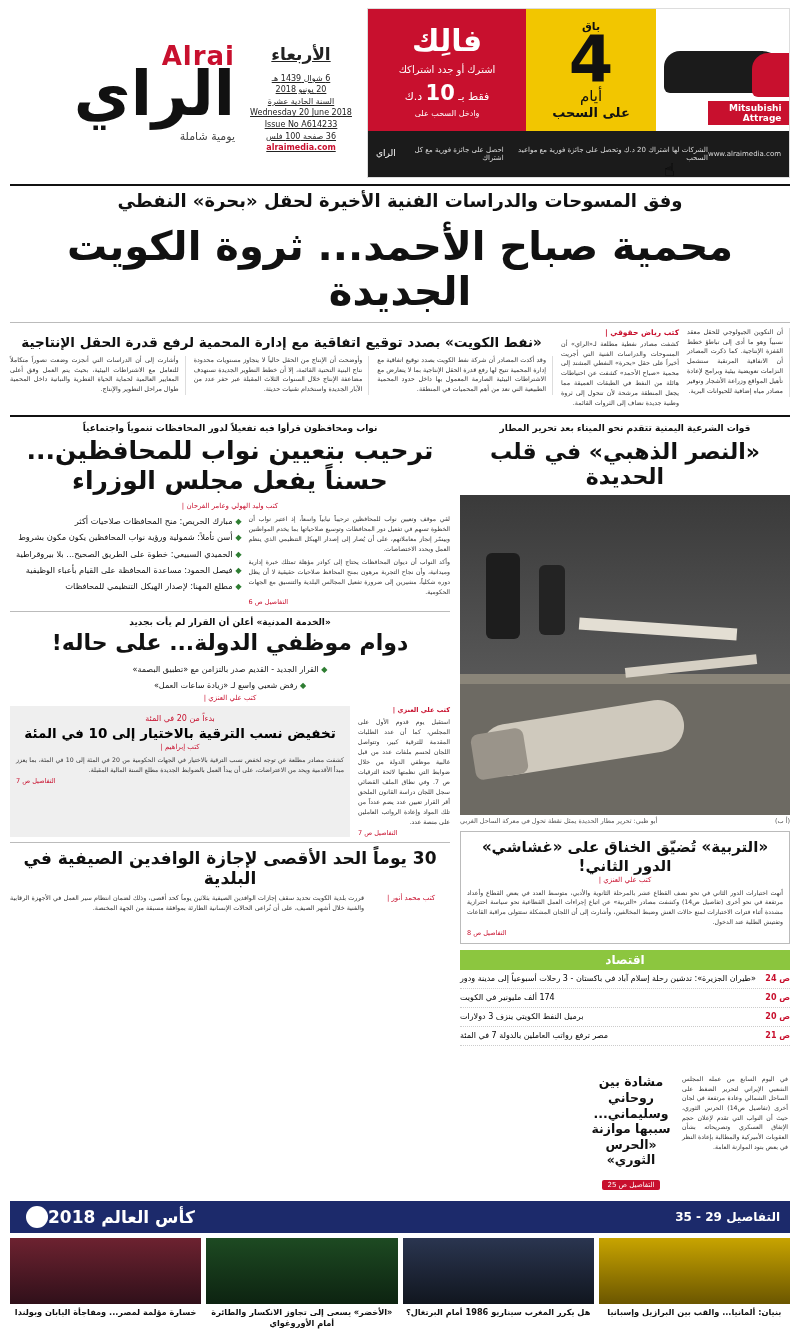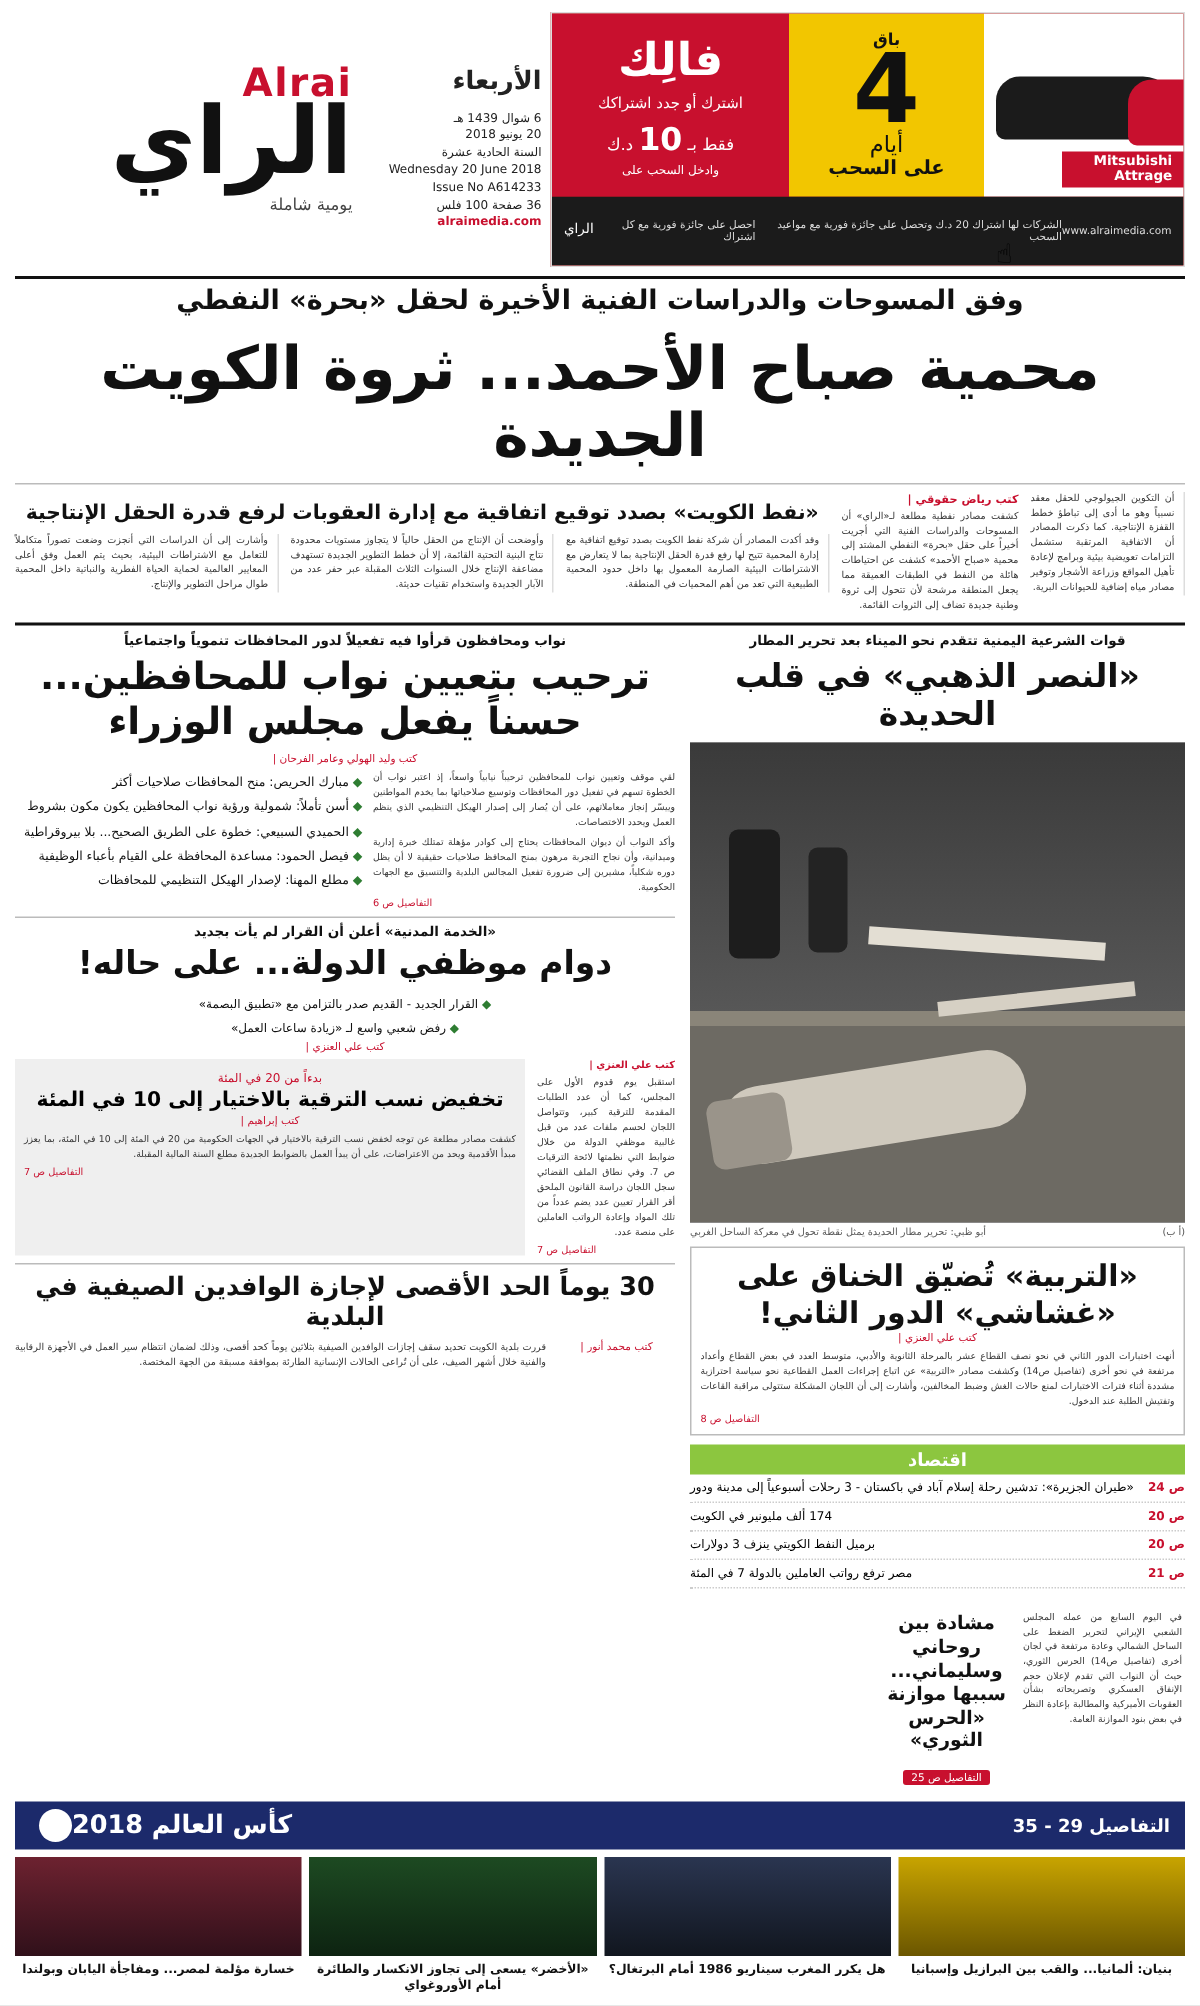--- a/index.html
+++ b/index.html
@@ -7,21 +7,21 @@
   .page{
     width:800px;height:1337px;margin:0 auto;background:#ffffff;position:relative;
     box-sizing:border-box;padding:8px 10px;overflow:hidden;
   }
   
   .masthead{display:flex;flex-direction:row-reverse;height:170px;gap:6px;}
   .logo-box{width:225px;display:flex;flex-direction:column;align-items:flex-start;justify-content:center;}
   .logo-alrai-en{font-size:26px;font-weight:bold;color:#c8102e;letter-spacing:1px;line-height:1;}
   .logo-ar{font-size:62px;font-weight:bold;color:#111;line-height:0.95;margin-top:-4px;}
   .logo-sub{font-size:11px;color:#444;letter-spacing:3px;margin-top:6px;}
-  .date-box{width:120px;font-size:8px;color:#222;line-height:1.45;padding-top:34px;}
+  .date-box{width:120px;text-align:center;font-size:8px;color:#222;line-height:1.45;padding-top:34px;text-decoration:underline;}
   .date-day{font-size:17px;font-weight:bold;margin-bottom:6px;}
   .date-site{color:#c8102e;font-weight:bold;}
   .promo{flex:1;background:#b91c1c;position:relative;overflow:hidden;border:1px solid #ddd;}
   .promo-top{height:122px;display:flex;flex-direction:row-reverse;}
   .promo-red{width:150px;background:#c8102e;color:#fff;display:flex;flex-direction:column;
              align-items:center;justify-content:center;text-align:center;padding:4px;}
   .promo-red .t1{font-size:30px;font-weight:bold;}
   .promo-red .t2{font-size:10px;margin-top:6px;}
   .promo-red .t3{font-size:11px;margin-top:6px;}
   .promo-red .t3 b{font-size:21px;}
@@ -72,21 +72,21 @@
   .ph-tube2{position:absolute;left:4%;bottom:12%;width:16%;height:46px;background:#9a948a;border-radius:8px;transform:rotate(-9deg);}
   .ph-wing{position:absolute;right:16%;top:40%;width:48%;height:12px;background:#e3ded3;transform:rotate(4deg);}
   .ph-wing2{position:absolute;right:10%;top:52%;width:40%;height:10px;background:#d6d0c4;transform:rotate(-6deg);}
   .ph-table{position:absolute;left:0;right:0;top:56%;height:10px;background:#8a8579;}
   .ph-person{position:absolute;left:8%;top:18%;width:34px;height:86px;background:#1d1d1d;border-radius:6px;}
   .ph-person2{position:absolute;left:24%;top:22%;width:26px;height:70px;background:#232323;border-radius:6px;}
   
   .white-head{font-size:22px;font-weight:bold;text-align:center;color:#111;margin:6px 0;}
   
   .boxed{border:1px solid #bbb;padding:6px;}
-  .boxed-head{font-size:20px;font-weight:bold;text-align:center;color:#111;line-height:1.25;}
+  .boxed-head{font-size:15px;font-weight:bold;text-align:center;color:#111;line-height:1.25;}
   .green-bar{background:#8cc63f;color:#fff;font-size:12px;font-weight:bold;text-align:center;padding:3px 0;}
   .gray-box{background:#efefef;padding:6px;}
   .gray-box-head{font-size:13.5px;font-weight:bold;text-align:center;line-height:1.3;}
   .redline{font-size:8px;color:#c8102e;text-align:center;margin:2px 0;}
   .econ-list{font-size:8px;line-height:2.0;}
   .econ-row{display:flex;flex-direction:row-reverse;justify-content:space-between;border-bottom:1px dotted #ccc;padding:1px 0;}
   .econ-pg{color:#c8102e;font-weight:bold;}
   
   .wc-bar{background:#1c2a6b;color:#fff;display:flex;flex-direction:row-reverse;align-items:center;
           justify-content:space-between;padding:5px 10px;margin-top:6px;}
@@ -161,21 +161,21 @@
 
   <div class="rule"></div>
 
   <div>
     <div class="kicker">وفق المسوحات والدراسات الفنية الأخيرة لحقل «بحرة» النفطي</div>
     <div class="headline">محمية صباح الأحمد... ثروة الكويت الجديدة</div>
     <div class="rule-thin"></div>
 
     <div class="cols" style="align-items:flex-start;">
       <div style="flex:2.2;">
-        <div class="subhead">«نفط الكويت» بصدد توقيع اتفاقية مع إدارة العقوبات لرفع قدرة الحقل الإنتاجية</div>
+        <div class="subhead">«نفط الكويت» بصدد توقيع اتفاقية مع إدارة المحمية لرفع قدرة الحقل الإنتاجية</div>
         <div class="cols">
           <div class="col col-sep">وأشارت إلى أن الدراسات التي أنجزت وضعت تصوراً متكاملاً للتعامل مع الاشتراطات البيئية، بحيث يتم العمل وفق أعلى المعايير العالمية لحماية الحياة الفطرية والنباتية داخل المحمية طوال مراحل التطوير والإنتاج.</div>
           <div class="col col-sep">وأوضحت أن الإنتاج من الحقل حالياً لا يتجاوز مستويات محدودة نتاج البنية التحتية القائمة، إلا أن خطط التطوير الجديدة تستهدف مضاعفة الإنتاج خلال السنوات الثلاث المقبلة عبر حفر عدد من الآبار الجديدة واستخدام تقنيات حديثة.</div>
           <div class="col col-sep">وقد أكدت المصادر أن شركة نفط الكويت بصدد توقيع اتفاقية مع إدارة المحمية تتيح لها رفع قدرة الحقل الإنتاجية بما لا يتعارض مع الاشتراطات البيئية الصارمة المعمول بها داخل حدود المحمية الطبيعية التي تعد من أهم المحميات في المنطقة.</div>
         </div>
       </div>
       <div style="width:118px;">
         <div class="byline">كتب رياض حقوقي |</div>
         <div class="col">كشفت مصادر نفطية مطلعة لـ«الراي» أن المسوحات والدراسات الفنية التي أجريت أخيراً على حقل «بحرة» النفطي المشتد إلى محمية «صباح الأحمد» كشفت عن احتياطات هائلة من النفط في الطبقات العميقة مما يجعل المنطقة مرشحة لأن تتحول إلى ثروة وطنية جديدة تضاف إلى الثروات القائمة.</div>
       </div>

